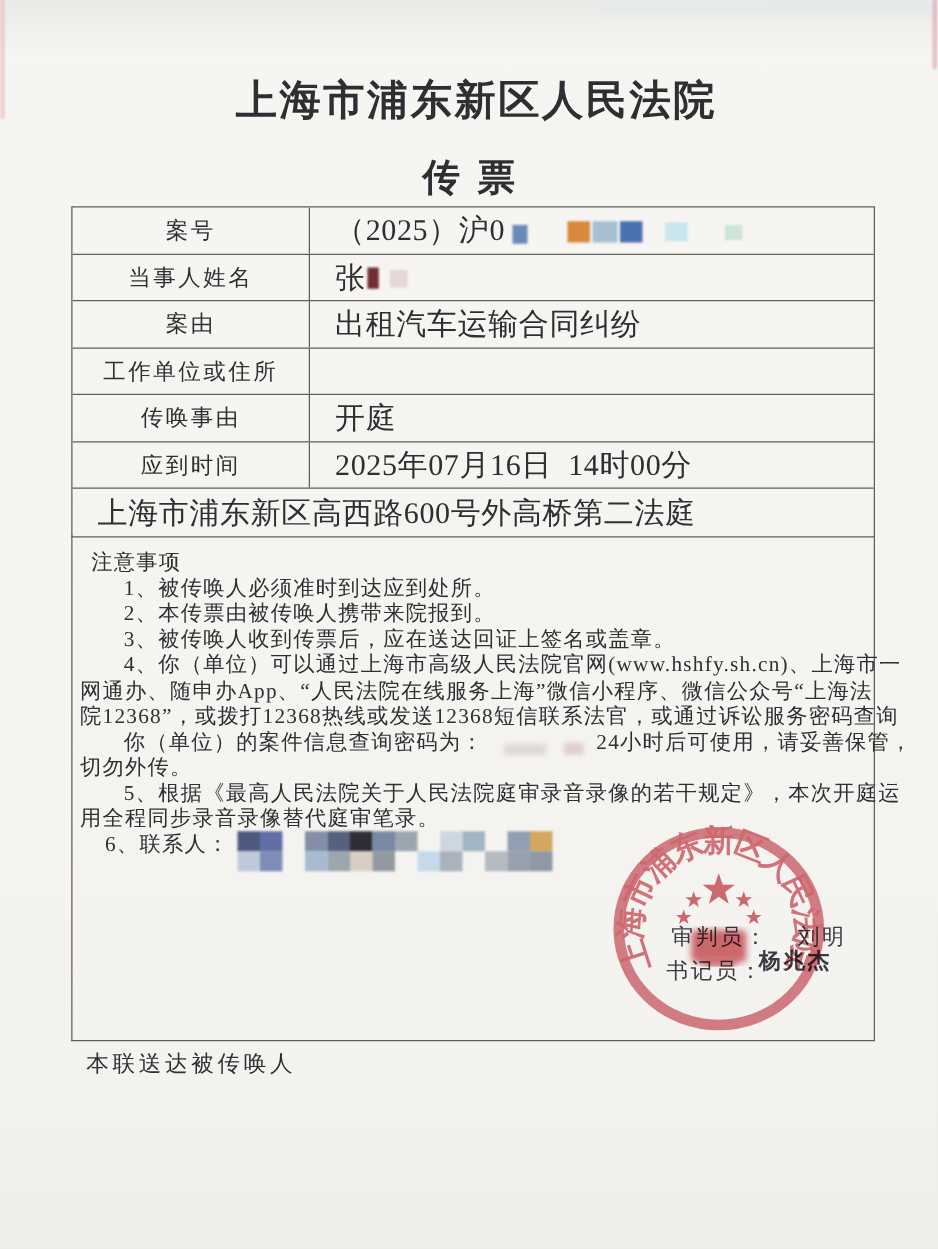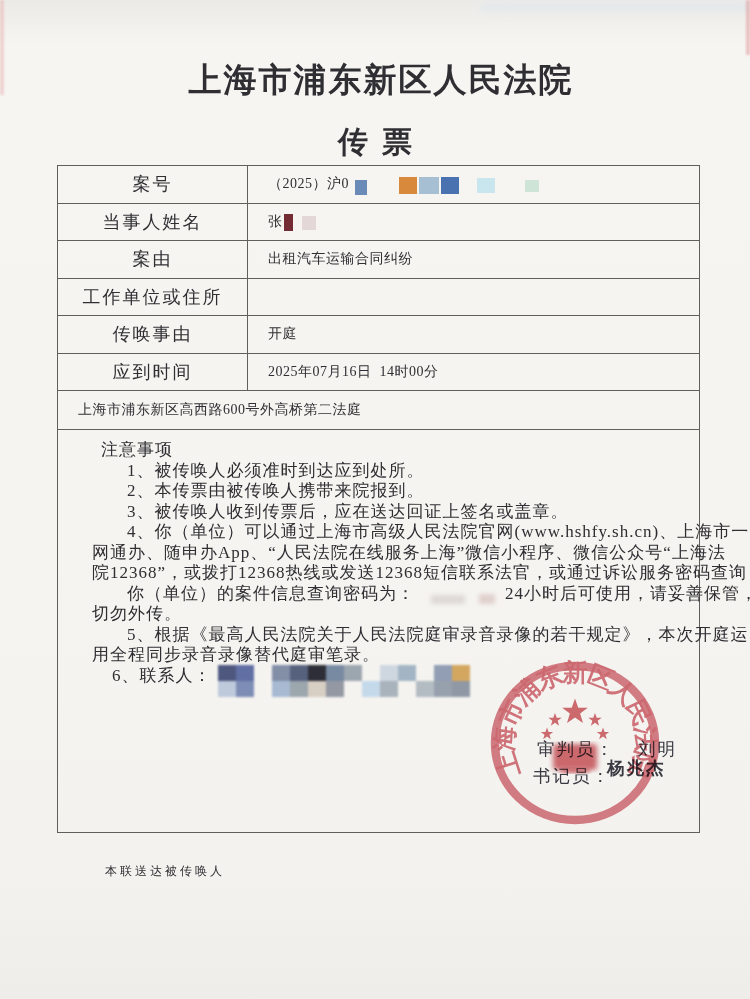--- a/index.html
+++ b/index.html
@@ -18,26 +18,26 @@
   .court-name{position:absolute;left:0;top:58px;width:750px;text-align:center;
     font-size:33px;font-weight:700;letter-spacing:2px;transform:translateX(6px);}
   .doc-title{position:absolute;left:0;top:122px;width:750px;text-align:center;
     font-size:30px;font-weight:700;letter-spacing:14px;text-indent:14px;}
 
   .doc-table{position:absolute;left:57px;top:165px;width:643px;border:1px solid #615f5c;box-sizing:border-box;}
   .t-row{display:flex;height:37.5px;border-bottom:1px solid #615f5c;box-sizing:border-box;}
   .t-row:last-child{border-bottom:none;}
   .t-label{width:190px;border-right:1px solid #615f5c;box-sizing:border-box;
     display:flex;align-items:center;justify-content:center;font-size:18px;letter-spacing:2px;}
-  .t-value{flex:1;display:flex;align-items:center;padding-left:20px;font-size:14px;white-space:pre;letter-spacing:.5px;}
+  .t-value{flex:1;display:flex;align-items:center;padding-left:20px;font-size:24px;white-space:pre;letter-spacing:.5px;}
 
   .notes-box{position:absolute;left:57px;top:428px;width:643px;height:405px;
     border:1px solid #615f5c;border-top:none;box-sizing:border-box;
     padding:12px 8px 0 6px;font-size:17px;line-height:20.5px;letter-spacing:1px;}
-  .n-line{white-space:nowrap;margin-left:28px;}
+  .n-line{white-space:nowrap;}
   .n-head{padding-left:9px;}
   .n-num{text-indent:35px;}
   .n-num6{text-indent:20px;display:flex;align-items:flex-start;white-space:nowrap;}
   .pw-line{text-indent:0;padding-left:35px;display:flex;align-items:flex-end;white-space:nowrap;}
 
   .blk{display:inline-block;vertical-align:top;width:18px;height:16px;}
   .redact-inline{display:inline-flex;align-items:flex-start;filter:blur(.7px);}
   .pw-redact{display:inline-flex;width:92px;margin:0 10px;filter:blur(2px);opacity:.85;}
   .mosaic{display:flex;flex-wrap:wrap;width:254px;margin-left:6px;margin-top:-1px;filter:blur(1px);opacity:.95;}
 
@@ -49,21 +49,21 @@
   .sig-date{position:absolute;left:489px;top:794px;font-size:19px;letter-spacing:3px;
     color:var(--date-red,#c9555e);z-index:3;}
 
   .seal-svg{position:absolute;left:486px;top:660px;width:180px;height:168px;
     mix-blend-mode:multiply;opacity:.92;z-index:4;pointer-events:none;}
   .seal-ring{fill:none;stroke:var(--seal,#d2606a);stroke-width:8.5;opacity:.85;}
   .seal-text{fill:var(--seal,#d2606a);font-family:"Liberation Serif","DejaVu Serif",serif;
     font-weight:700;font-size:25px;opacity:.92;}
   .seal-emblem{fill:var(--emblem,#c8454e);opacity:.85;}
 
-  .footer-note{position:absolute;left:69px;top:863px;font-size:12px;letter-spacing:3px;margin-left:36px;}
+  .footer-note{position:absolute;left:69px;top:839px;font-size:18px;letter-spacing:3px;}
 </style>
 </head>
 <body>
 
 <div class="page">
 
   <div class="artifact streak-top"></div>
   <div class="artifact edge-left"></div>
   <div class="artifact edge-right"></div>
 

